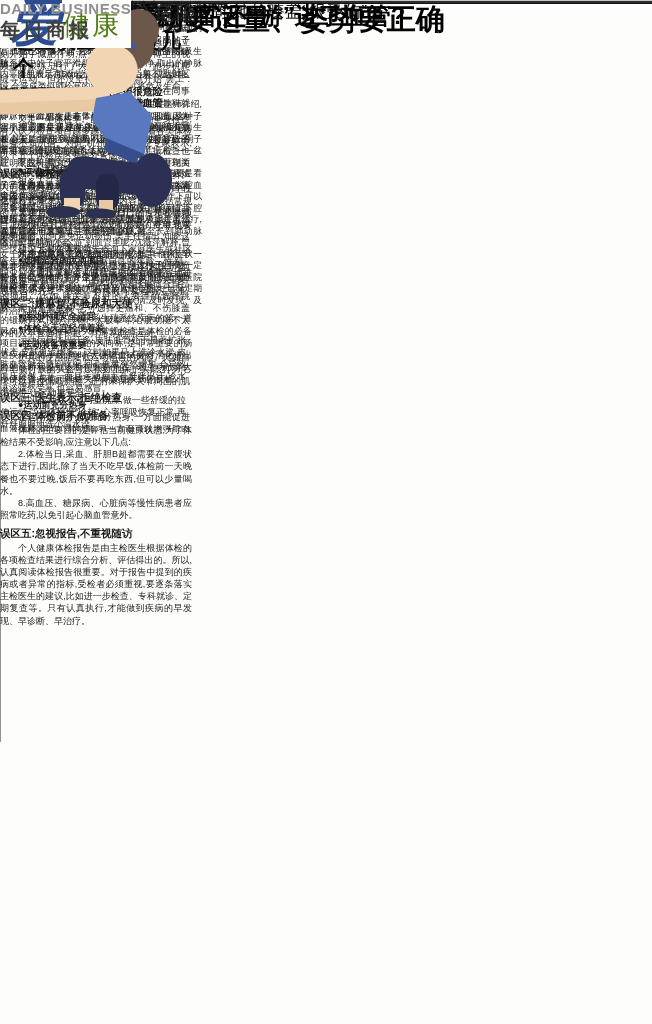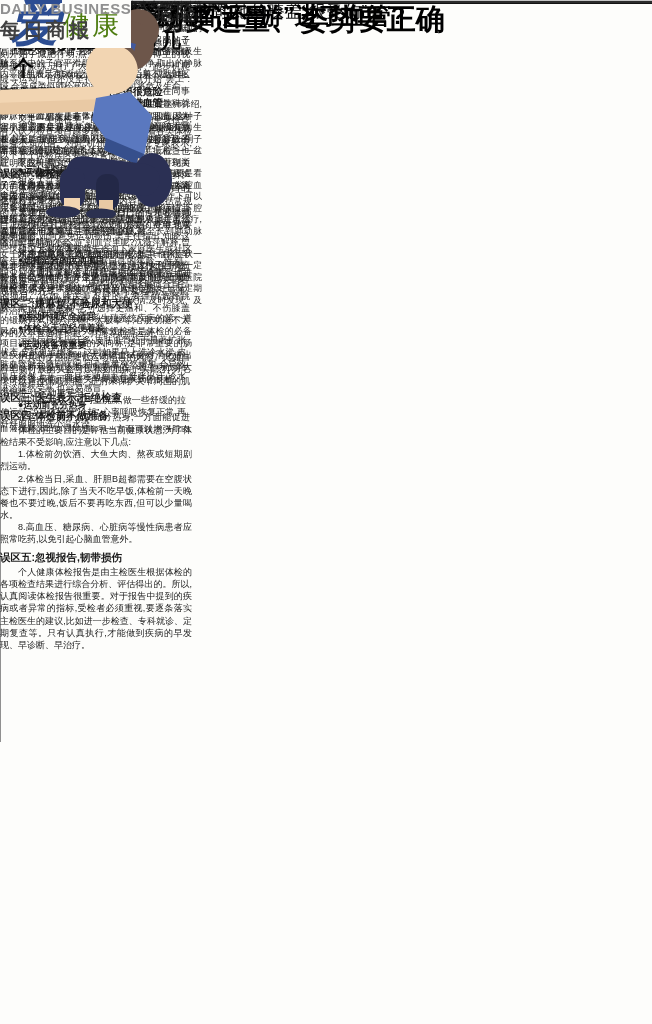--- a/index.html
+++ b/index.html
@@ -146,24 +146,23 @@
     <div class="bodytext">
         <p class="para p">又是一年体检季。面对一年一度的全身检查,有人认为检查项目越多越好,也有人看着各类体检套餐不知所措。对此,杭州市肿瘤医院专家表示,以下五个体检误区要格外警惕。</p>
         <p class="para h">误区一:体检内容越多越好</p>
         <p class="para p">体检内容并非越多就越好,最适合自己的个性化体检套餐才是最好的。套餐内容既要包括常规的基本项目,也需要包含适合自己的专项检查项目,既要避免过度检查以及没有必要的费用,也要避免漏诊。</p>
         <p class="para p">建议大家在体检前先咨询下家庭医生或社区医生,在医生的建议下,根据自己的年龄、性别、职业、健康状况和个人既往病史等,有侧重点地进行选择。</p>
         <p class="para h">误区二:嫌麻烦,不验尿和大便</p>
         <p class="para p">尿检是肾脏、泌尿系生殖系统疾病的第一道风向标且敏感性高。大便常规检查是体检的必备项目,也是消化道疾病的风向标,是非常重要的肠道疾病初筛手段;同时,大便隐血试验对消化道出血的诊断和鉴别诊断有重要价值。若主动放弃大小便检查,极有可能错失早期发现疾病的良机。</p>
         <p class="para h">误区三:医生表示,拒绝检查</p>
         <p class="para h">误区四:体检前不做准备</p>
         <p class="para p">体检的主要目的是评估当前健康状态,为了体检结果不受影响,应注意以下几点:</p>
-        <p class="para p">1.体检前勿饮酒、大鱼大肉、熬夜或短期剧烈运动。</p>
         <p class="para p">2.体检当日,采血、肝胆B超都需要在空腹状态下进行,因此,除了当天不吃早饭,体检前一天晚餐也不要过晚,饭后不要再吃东西,但可以少量喝水。</p>
         <p class="para p">8.高血压、糖尿病、心脏病等慢性病患者应照常吃药,以免引起心脑血管意外。</p>
-        <p class="para h">误区五:忽视报告,韧带损伤</p>
+        <p class="para h">误区五:忽视报告,不重视随访</p>
         <p class="para p">个人健康体检报告是由主检医生根据体检的各项检查结果进行综合分析、评估得出的。所以,认真阅读体检报告很重要。对于报告中提到的疾病或者异常的指标,受检者必须重视,要逐条落实主检医生的建议,比如进一步检查、专科就诊、定期复查等。只有认真执行,才能做到疾病的早发现、早诊断、早治疗。</p>
       </div>
   </div>
 
   <div class="a3-headline">治胃病发现子宫肌瘤,还“游”进了血管?</div>
   <div class="a3-subhead">该病罕发但十分危险</div>
   <div class="a3col1 bodytext tight">
       <p class="para p">商报讯(记者 冯双 通讯员 颜雨柔 宋黎胜)一般来说,子宫肌瘤都长在宫腔内,但有的却会“走偏锋”。最近,50岁的曾女士(化名)就遭遇了一次戏剧性惊吓:治胃病时意外发现,10年前毫不起眼的子宫肌瘤已布满子宫,还罕见“游”入血管的髂内静脉。</p>
       <p class="para p">医生表示,肌瘤若沿血管“游”至心脏,或达肺区域,会造成类似肺栓塞的疾病,严重时将危及生命。</p>
       <p class="para h">十年前不在意的肌瘤,竟然“游”进血管</p>

